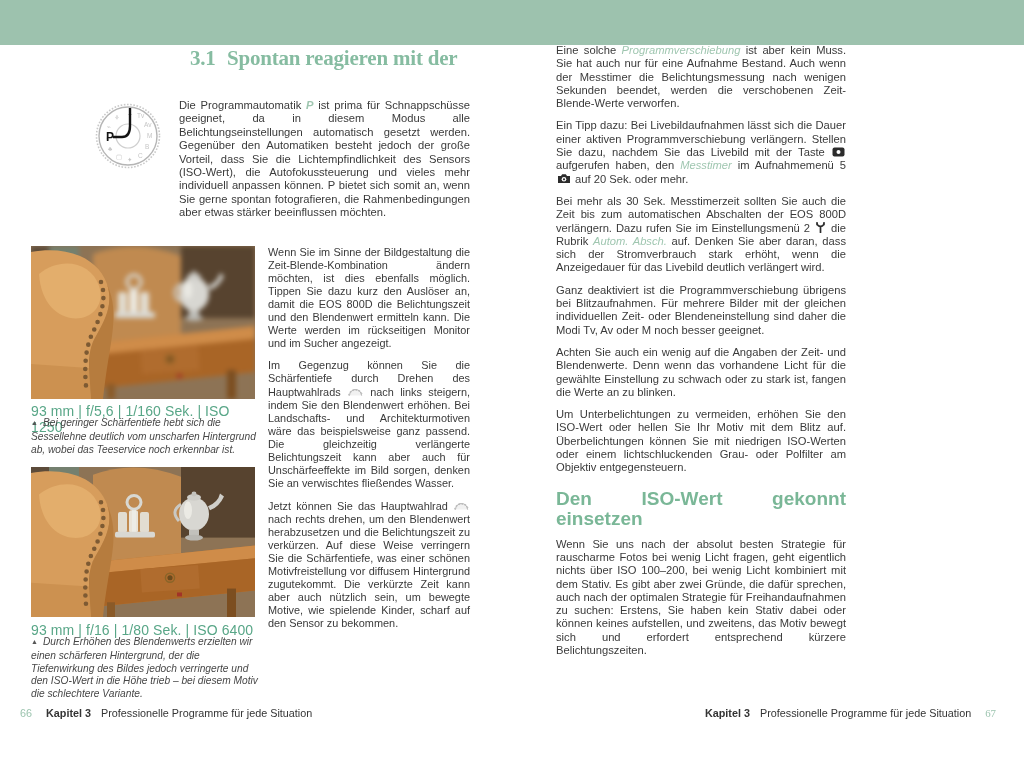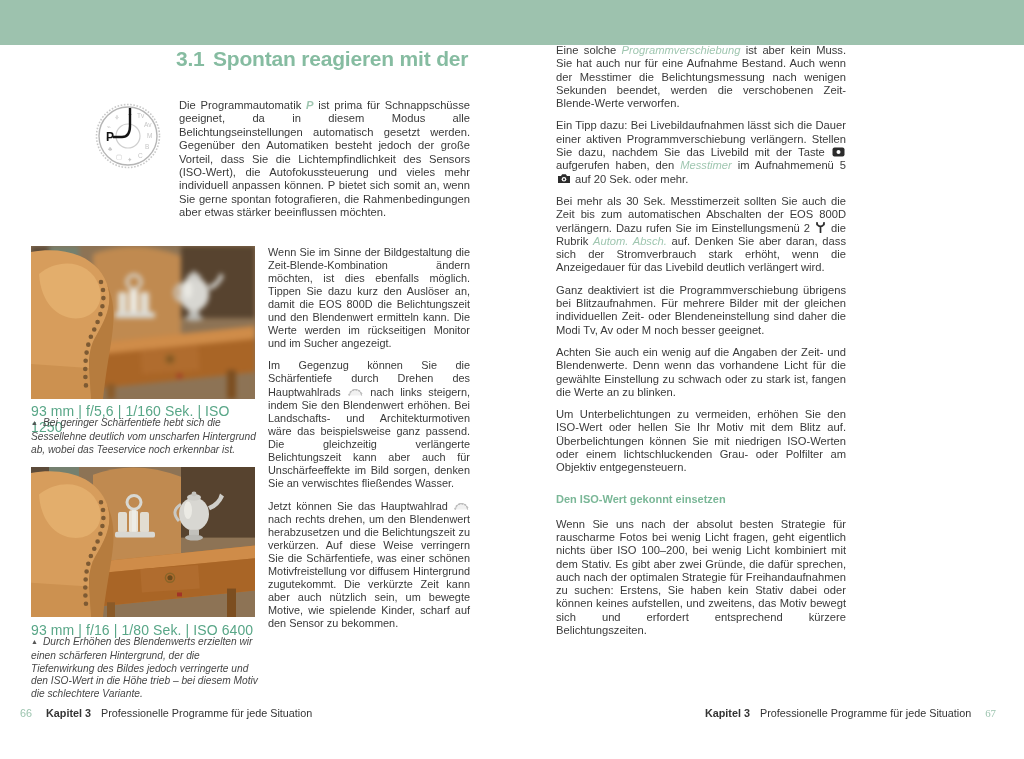--- a/index.html
+++ b/index.html
@@ -8,21 +8,21 @@
   .topbar{position:absolute;left:0;top:0;width:1024px;height:45px;background:#9dc2ae;}
   .abs{position:absolute;}
   .justify{text-align:justify;hyphens:auto;-webkit-hyphens:auto;}
   .heading{display:flex;color:#86bca1;font-weight:bold;font-size:21px;line-height:25px;letter-spacing:-.2px;}
   .heading .num{width:37px;flex:0 0 37px;}
   .body-text{font-size:11.2px;line-height:13.4px;color:#3a3a3a;}
   .col2-text{font-size:10.9px;line-height:13px;color:#3a3a3a;}
   .col2-text p,.rp-col p{margin:0 0 9px 0;}
   .rp-col{font-size:11.2px;line-height:13.3px;color:#3a3a3a;}
   .gi{color:#9fc6b0;font-style:italic;}
-  .subhead{color:#7ab797;font-weight:bold;font-size:11px;line-height:20px;margin:14px 0 9px 0;}
+  .subhead{color:#7ab797;font-weight:bold;font-size:19px;line-height:20px;margin:14px 0 9px 0;}
   .cap-settings{font-size:14px;font-weight:normal;color:#58a687;letter-spacing:.1px;}
   .cap-text{font-size:10.2px;line-height:12.8px;font-style:italic;color:#474747;}
   .cap-marker{font-style:normal;font-size:7px;color:#555;margin-right:5px;position:relative;top:-1px;}
   .footer{font-size:10.8px;color:#343434;white-space:nowrap;}
   .footer .pgnum{color:#9cc4af;}
   .footer .chap{font-weight:bold;margin:0 10px 0 14px;}
   .footer-right .chap{margin:0 10px 0 0;}
   .footer-right .pgnum{margin-left:14px;font-family:Liberation Serif, serif;}
   .photo{position:absolute;overflow:hidden;background:#8d7355;}
   .photo svg{display:block;width:100%;height:100%;}
@@ -74,21 +74,21 @@
       <path d="M1.5,10.5 a6,6 0 0 1 12,0" fill="#f1f1f1" stroke="#b2b2b2" stroke-width="1"></path>
       <path d="M0.8,10.5 a6.8,6.8 0 0 1 13.4,0" fill="none" stroke="#bdbdbd" stroke-width="1.6" stroke-dasharray="1.6 1.5"></path>
     </g>
   </defs>
 </svg>
 
 <div class="sheet">
 
   <div class="topbar"></div>
 
-  <div class="abs" style="left:176px;top:46px;width:300px;">
+  <div class="abs" style="left:190px;top:46px;width:300px;font-family:Liberation Serif, serif;">
     <div class="heading">
       <span class="num">3.1</span>
       <span>
         <span>Spontan reagieren mit der</span><br>
       </span>
     </div>
   </div>
 
   <svg class="abs" style="left:94px;top:102px;" width="68" height="68" viewBox="0 0 68 68">
     <circle cx="34" cy="34" r="31.5" fill="#ffffff" stroke="#c9c9c9" stroke-width="1.6" stroke-dasharray="1.6 1.6"></circle>

